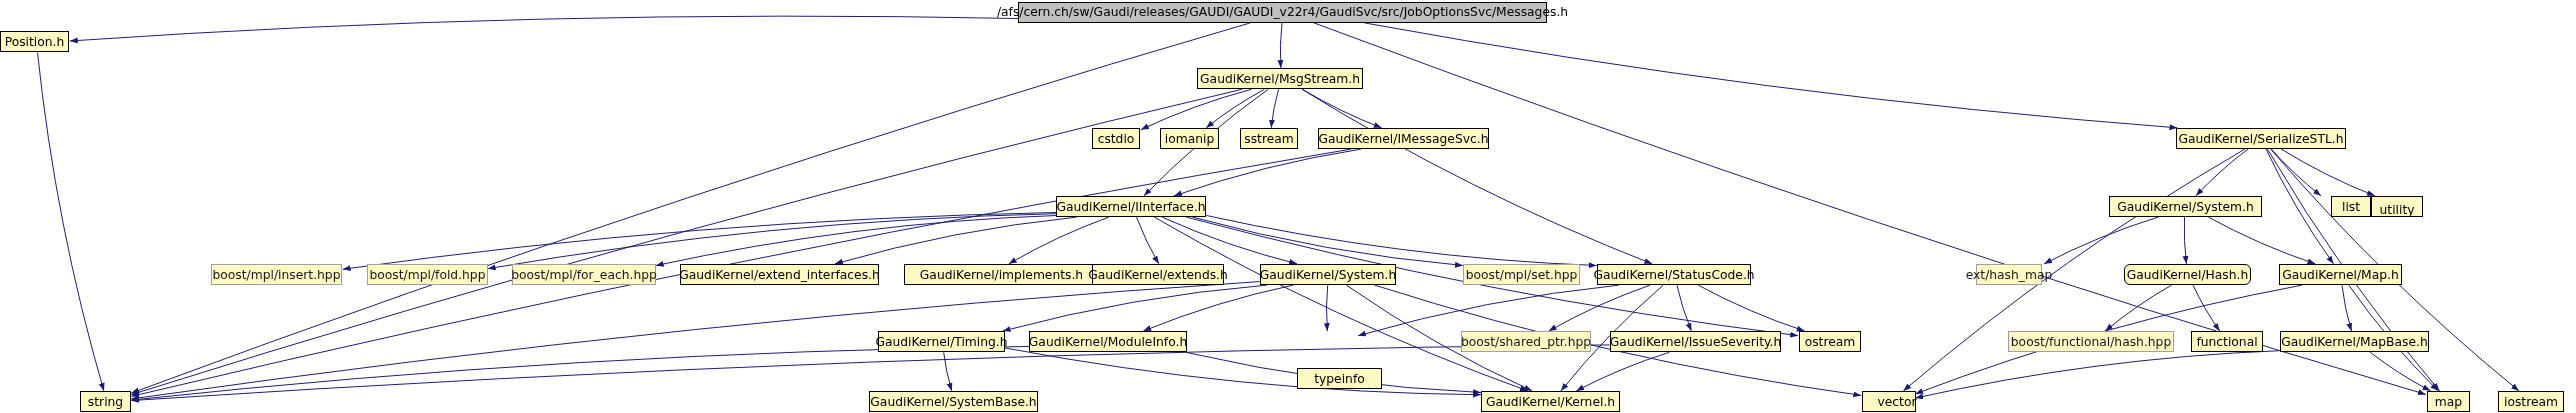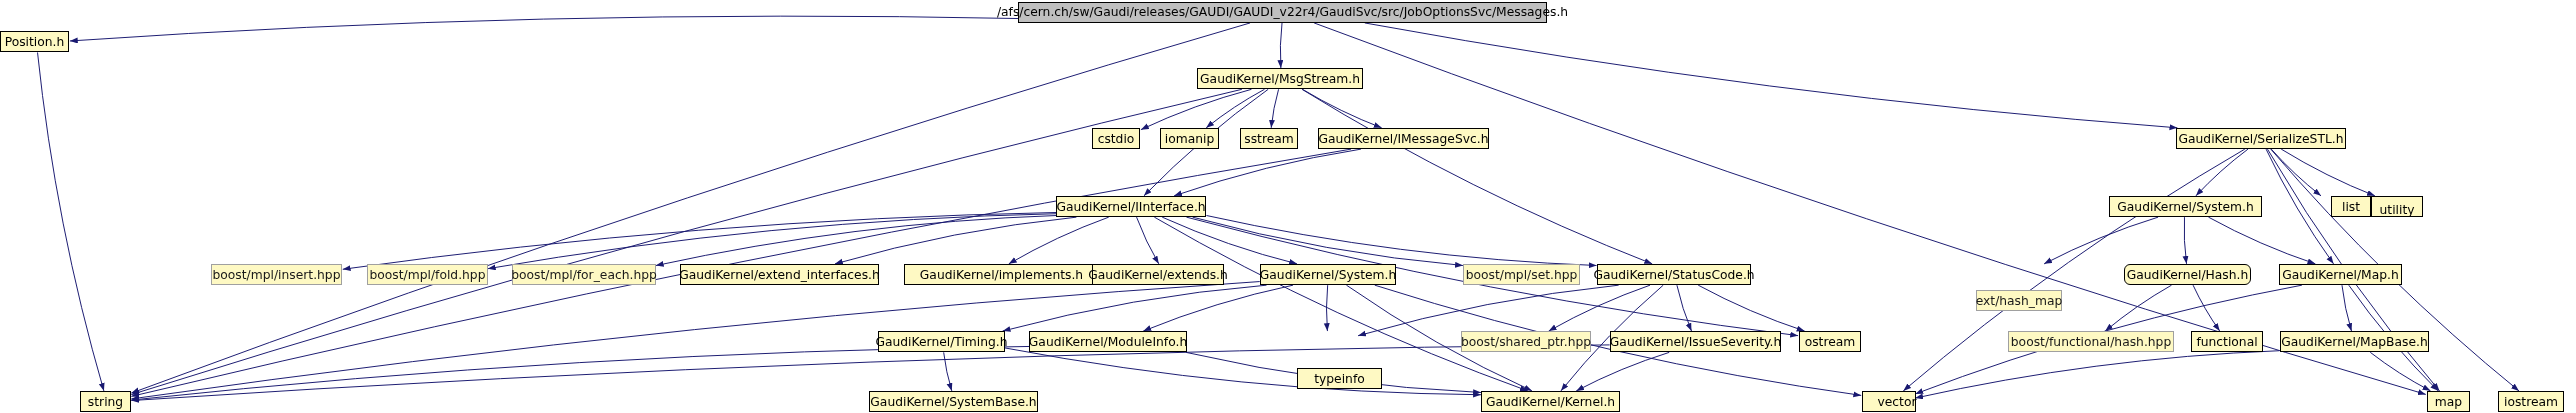--- a/index.html
+++ b/index.html
@@ -164,21 +164,21 @@
     </div>
     <div class="node" style="left: 1260px; top: 264px; width: 136px;">
       <span>GaudiKernel/System.h</span>
     </div>
     <div class="node ext" style="left: 1463px; top: 264px; width: 117px;">
       <span>boost/mpl/set.hpp</span>
     </div>
     <div class="node" style="left: 1597px; top: 264px; width: 154px;">
       <span>GaudiKernel/StatusCode.h</span>
     </div>
-    <div class="node ext" style="left: 1976px; top: 264px; width: 86px; margin-top: 26px;">
+    <div class="node ext" style="left: 1976px; top: 264px; width: 66px;">
       <span>ext/hash_map</span>
     </div>
     <div class="node" style="left: 2124px; top: 264px; width: 127px; border-radius: 6px;">
       <span>GaudiKernel/Hash.h</span>
     </div>
     <div class="node" style="left: 2279px; top: 264px; width: 123px;">
       <span>GaudiKernel/Map.h</span>
     </div>
     <div class="node" style="left: 878px; top: 331px; width: 127px;">
       <span>GaudiKernel/Timing.h</span>

